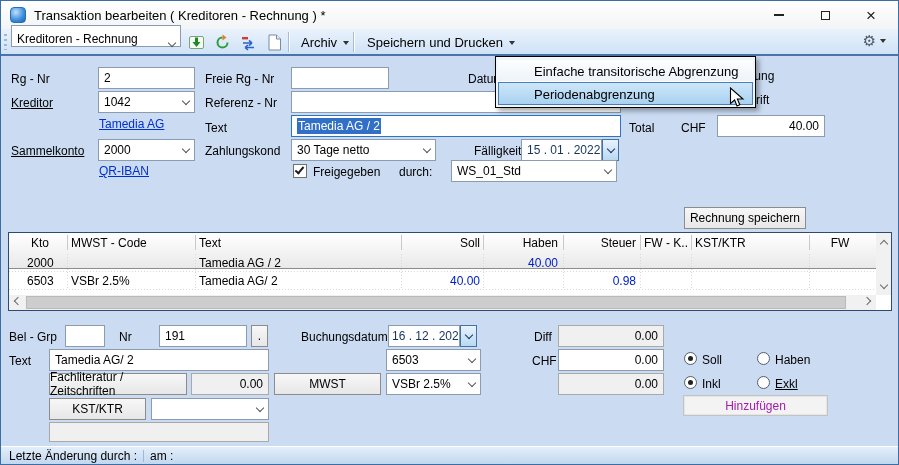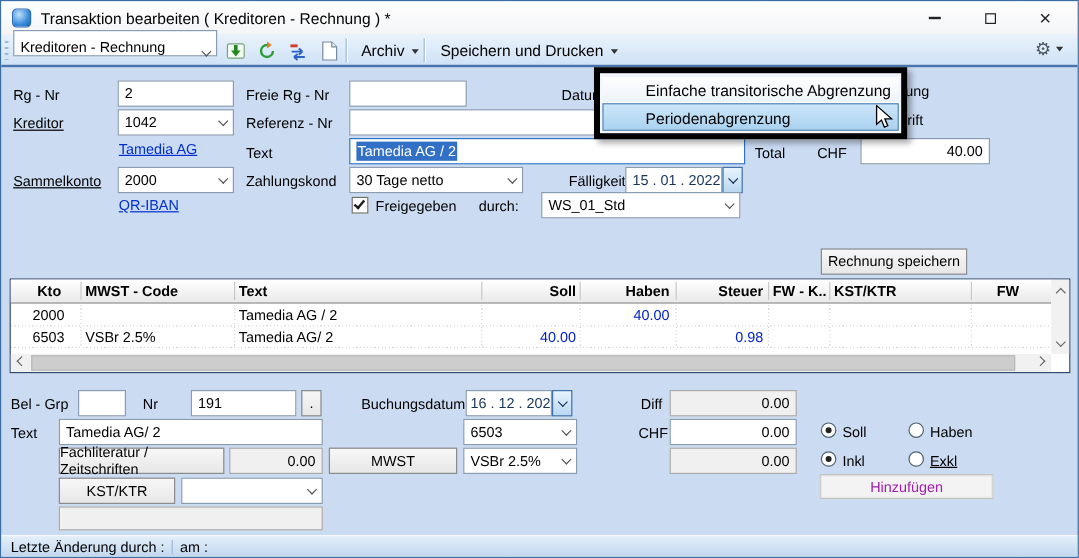--- a/index.html
+++ b/index.html
@@ -35,21 +35,21 @@
   .tb-btn { position:absolute; top:30px; height:23px; display:flex; align-items:center; gap:6px;
             padding:0 8px; font-size:13px; }
   .tb-btn.open { background:linear-gradient(#f3f8fd,#d4e6f8); border:1px solid #7a9cc4; }
   .tri { width:0; height:0; border-left:3.5px solid transparent; border-right:3.5px solid transparent;
          border-top:4px solid #333; display:inline-block; }
   .gear { position:absolute; right:12px; top:31px; display:flex; align-items:center; gap:4px;
           font-size:15px; color:#4f5a66; }
 
   
   .menu { position:absolute; left:494px; top:55px; width:261px; z-index:50;
-          background:#f2f6fb; border:5px solid #000000; padding:2px;
+          background:#f2f6fb; border:1px solid #000000; padding:2px;
           box-shadow:3px 3px 5px rgba(0,0,0,.35); font-size:13px; }
   .menu-item { height:23px; line-height:23px; padding-left:35px;
                background:linear-gradient(#fdfefe,#edf3fa); border:1px solid transparent; }
   .menu-item.hl { background:linear-gradient(#cde6f8,#a9d2f1); border:1px solid #4a7fb5; }
 
   
   .lbl { position:absolute; white-space:nowrap; }
   .lbl.u { text-decoration:underline; }
   .link { position:absolute; color:#0030cf; text-decoration:underline; white-space:nowrap; }
   .input { position:absolute; height:22px; background:#fff; border:1px solid #8a9cb2;
@@ -66,22 +66,22 @@
   .datebtn .cv { border-color:#16355c; }
   .chk { position:absolute; width:14px; height:14px; background:#fff; border:1px solid #707070; }
   .chk .mark { position:absolute; left:3px; top:0px; width:5px; height:9px;
                border-right:2px solid #1e1e1e; border-bottom:2px solid #1e1e1e; transform:rotate(40deg); }
   .radio { position:absolute; width:13px; height:13px; border-radius:50%; background:#fff; border:1px solid #51606f; }
   .radio .dot { position:absolute; left:3px; top:3px; width:5px; height:5px; border-radius:50%; background:#222; }
 
   
   .grid { position:absolute; left:7px; top:231px; width:884px; height:79px;
           background:#fff; border:1px solid #30496e; }
-  .g-head { position:absolute; left:0; top:0; width:867px; height:20px;
-            background:linear-gradient(#ffffff,#e9e9e9); border-bottom:1px solid #8c8c8c;font-weight:bold; }
+  .g-head { position:absolute; left:0; top:0; width:867px; height:36px;
+            background:linear-gradient(#ffffff,#e9e9e9); border-bottom:1px solid #8c8c8c; }
   .g-col { position:absolute; top:3px; white-space:nowrap; overflow:hidden; }
   .g-div { position:absolute; top:2px; width:1px; height:15px; background:#c9c9c9; }
   .g-row { position:absolute; left:0; width:867px; height:17px; }
   .g-cell { position:absolute; top:2px; white-space:nowrap; overflow:hidden; }
   .g-cell.num { text-align:right; color:#0021cc; }
   .g-vdiv { position:absolute; top:0; width:1px; height:17px;
             background:repeating-linear-gradient(#d8d8d8 0 1px, transparent 1px 3px); }
   .g-rowline { position:absolute; left:0; width:867px; height:1px;
                background:repeating-linear-gradient(90deg,#d8d8d8 0 1px, transparent 1px 3px); }
   .sb { background:#f1f1f1; position:absolute; }

